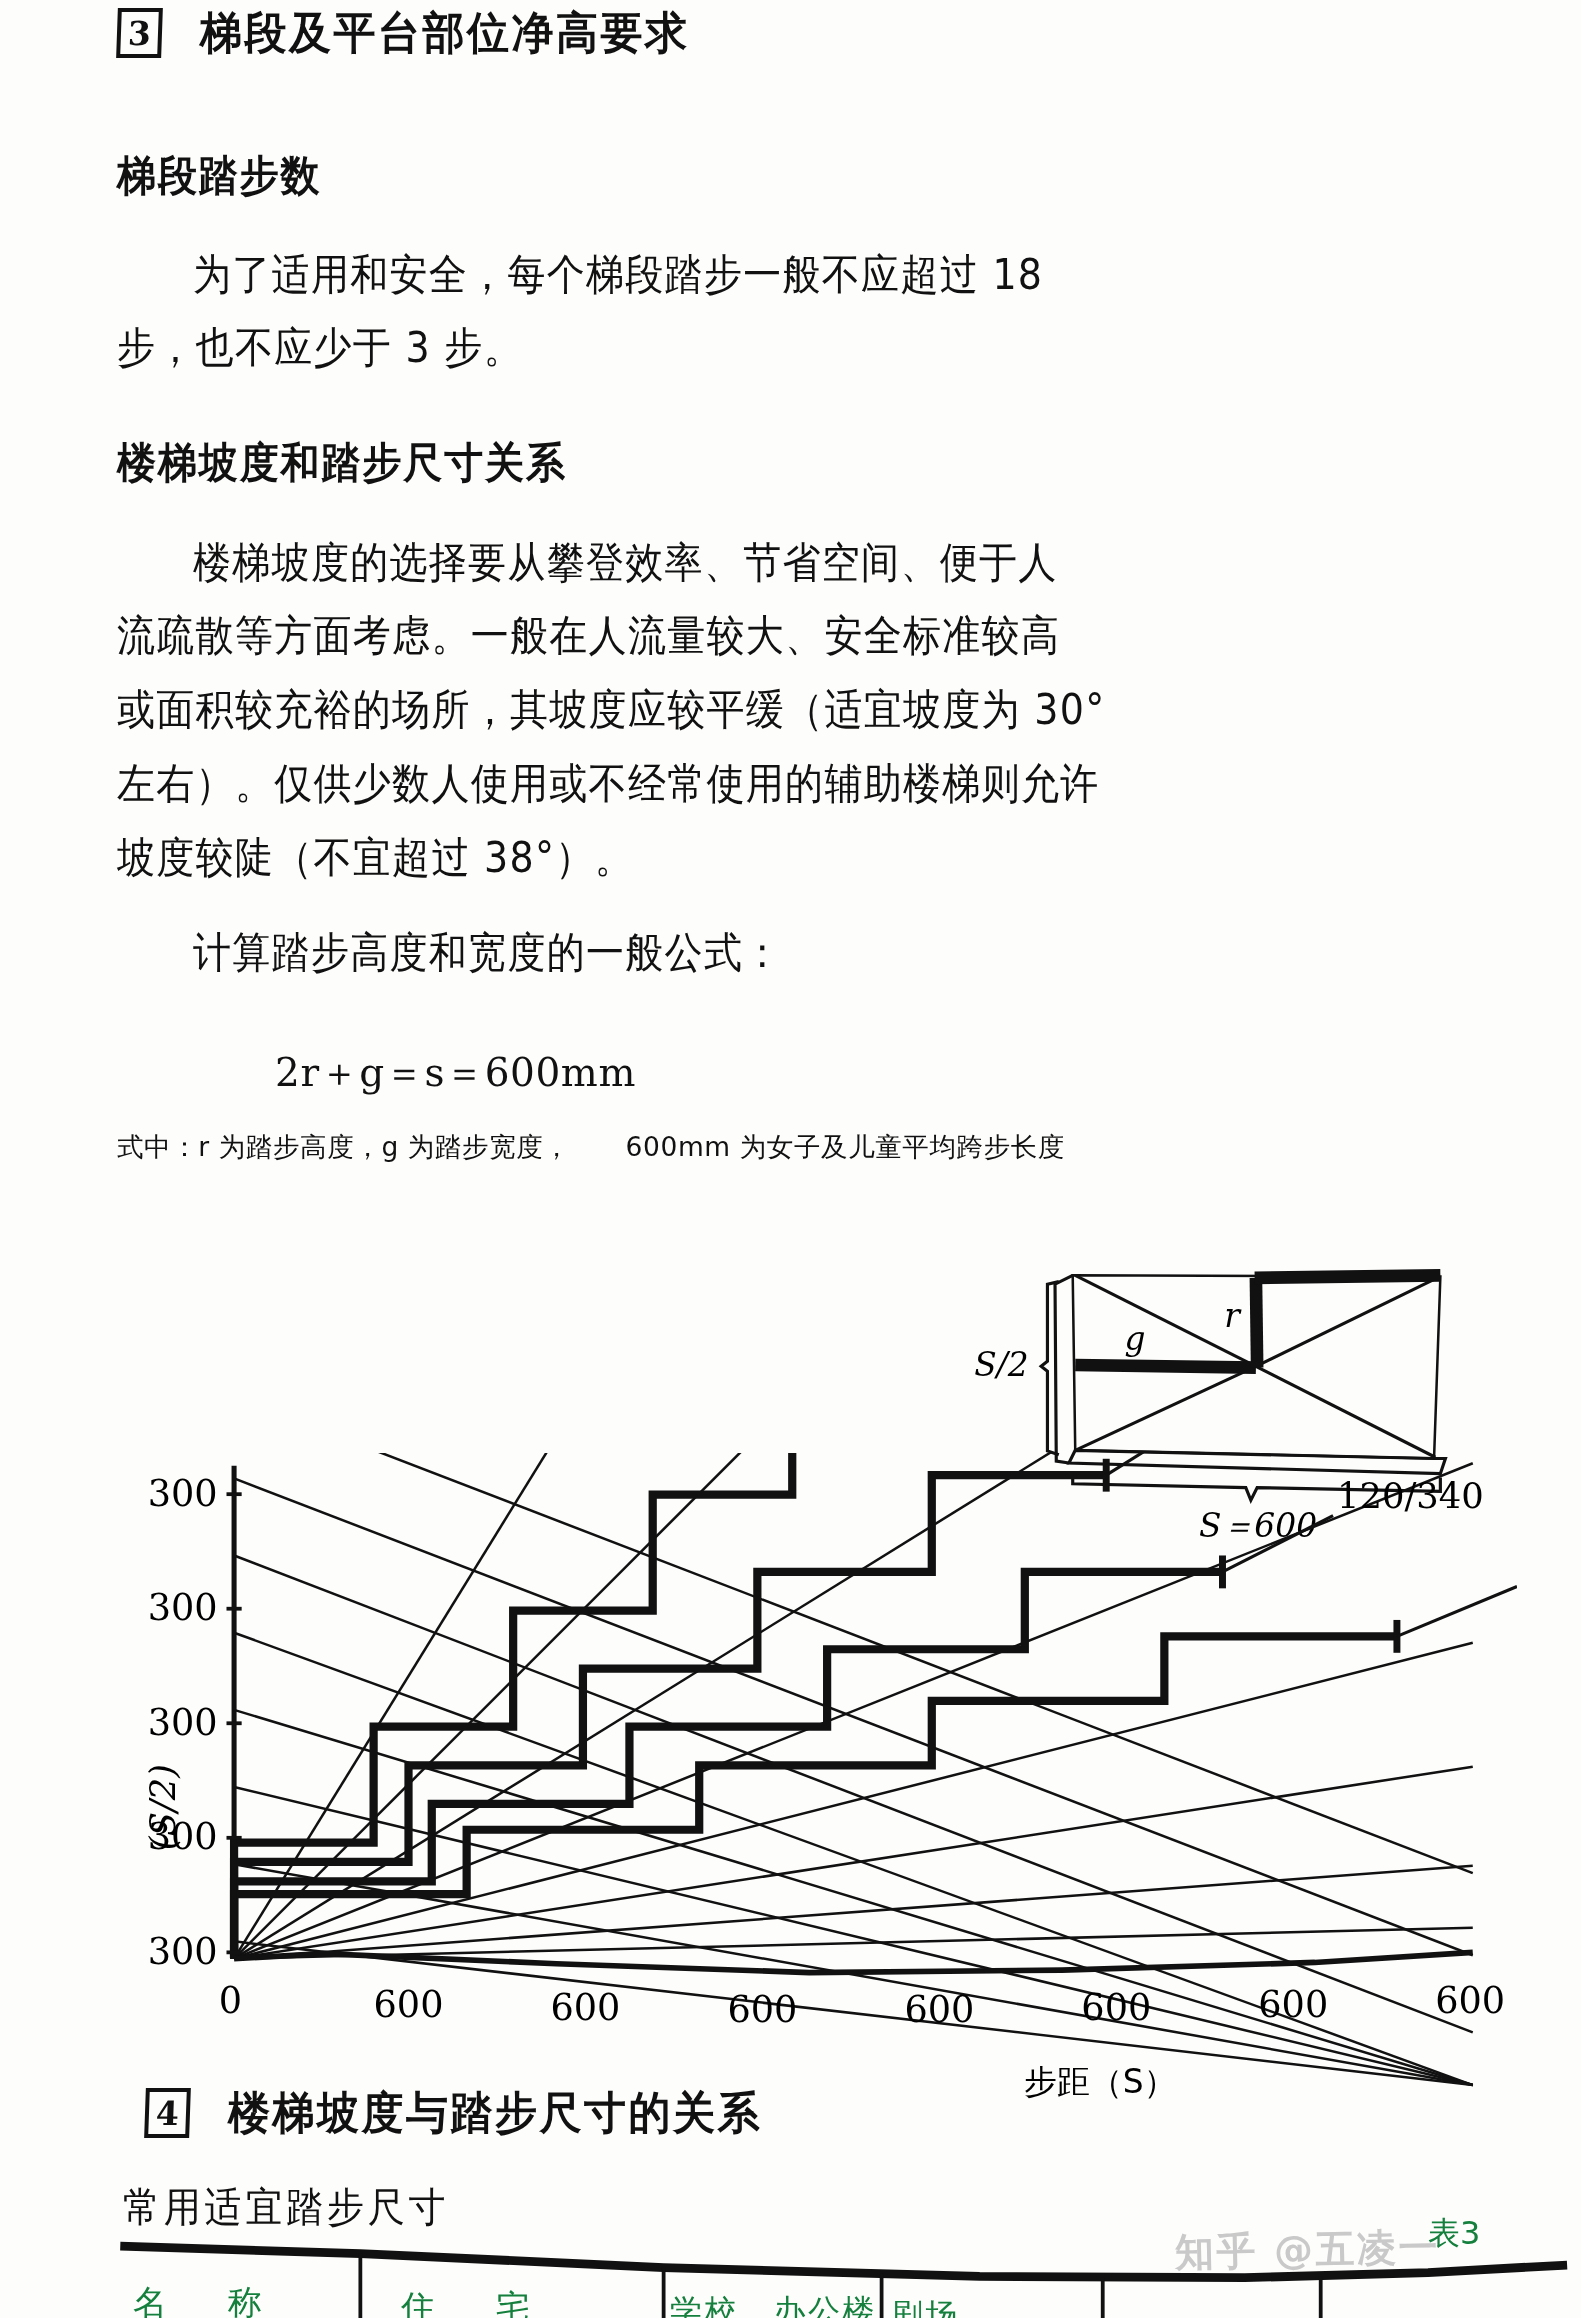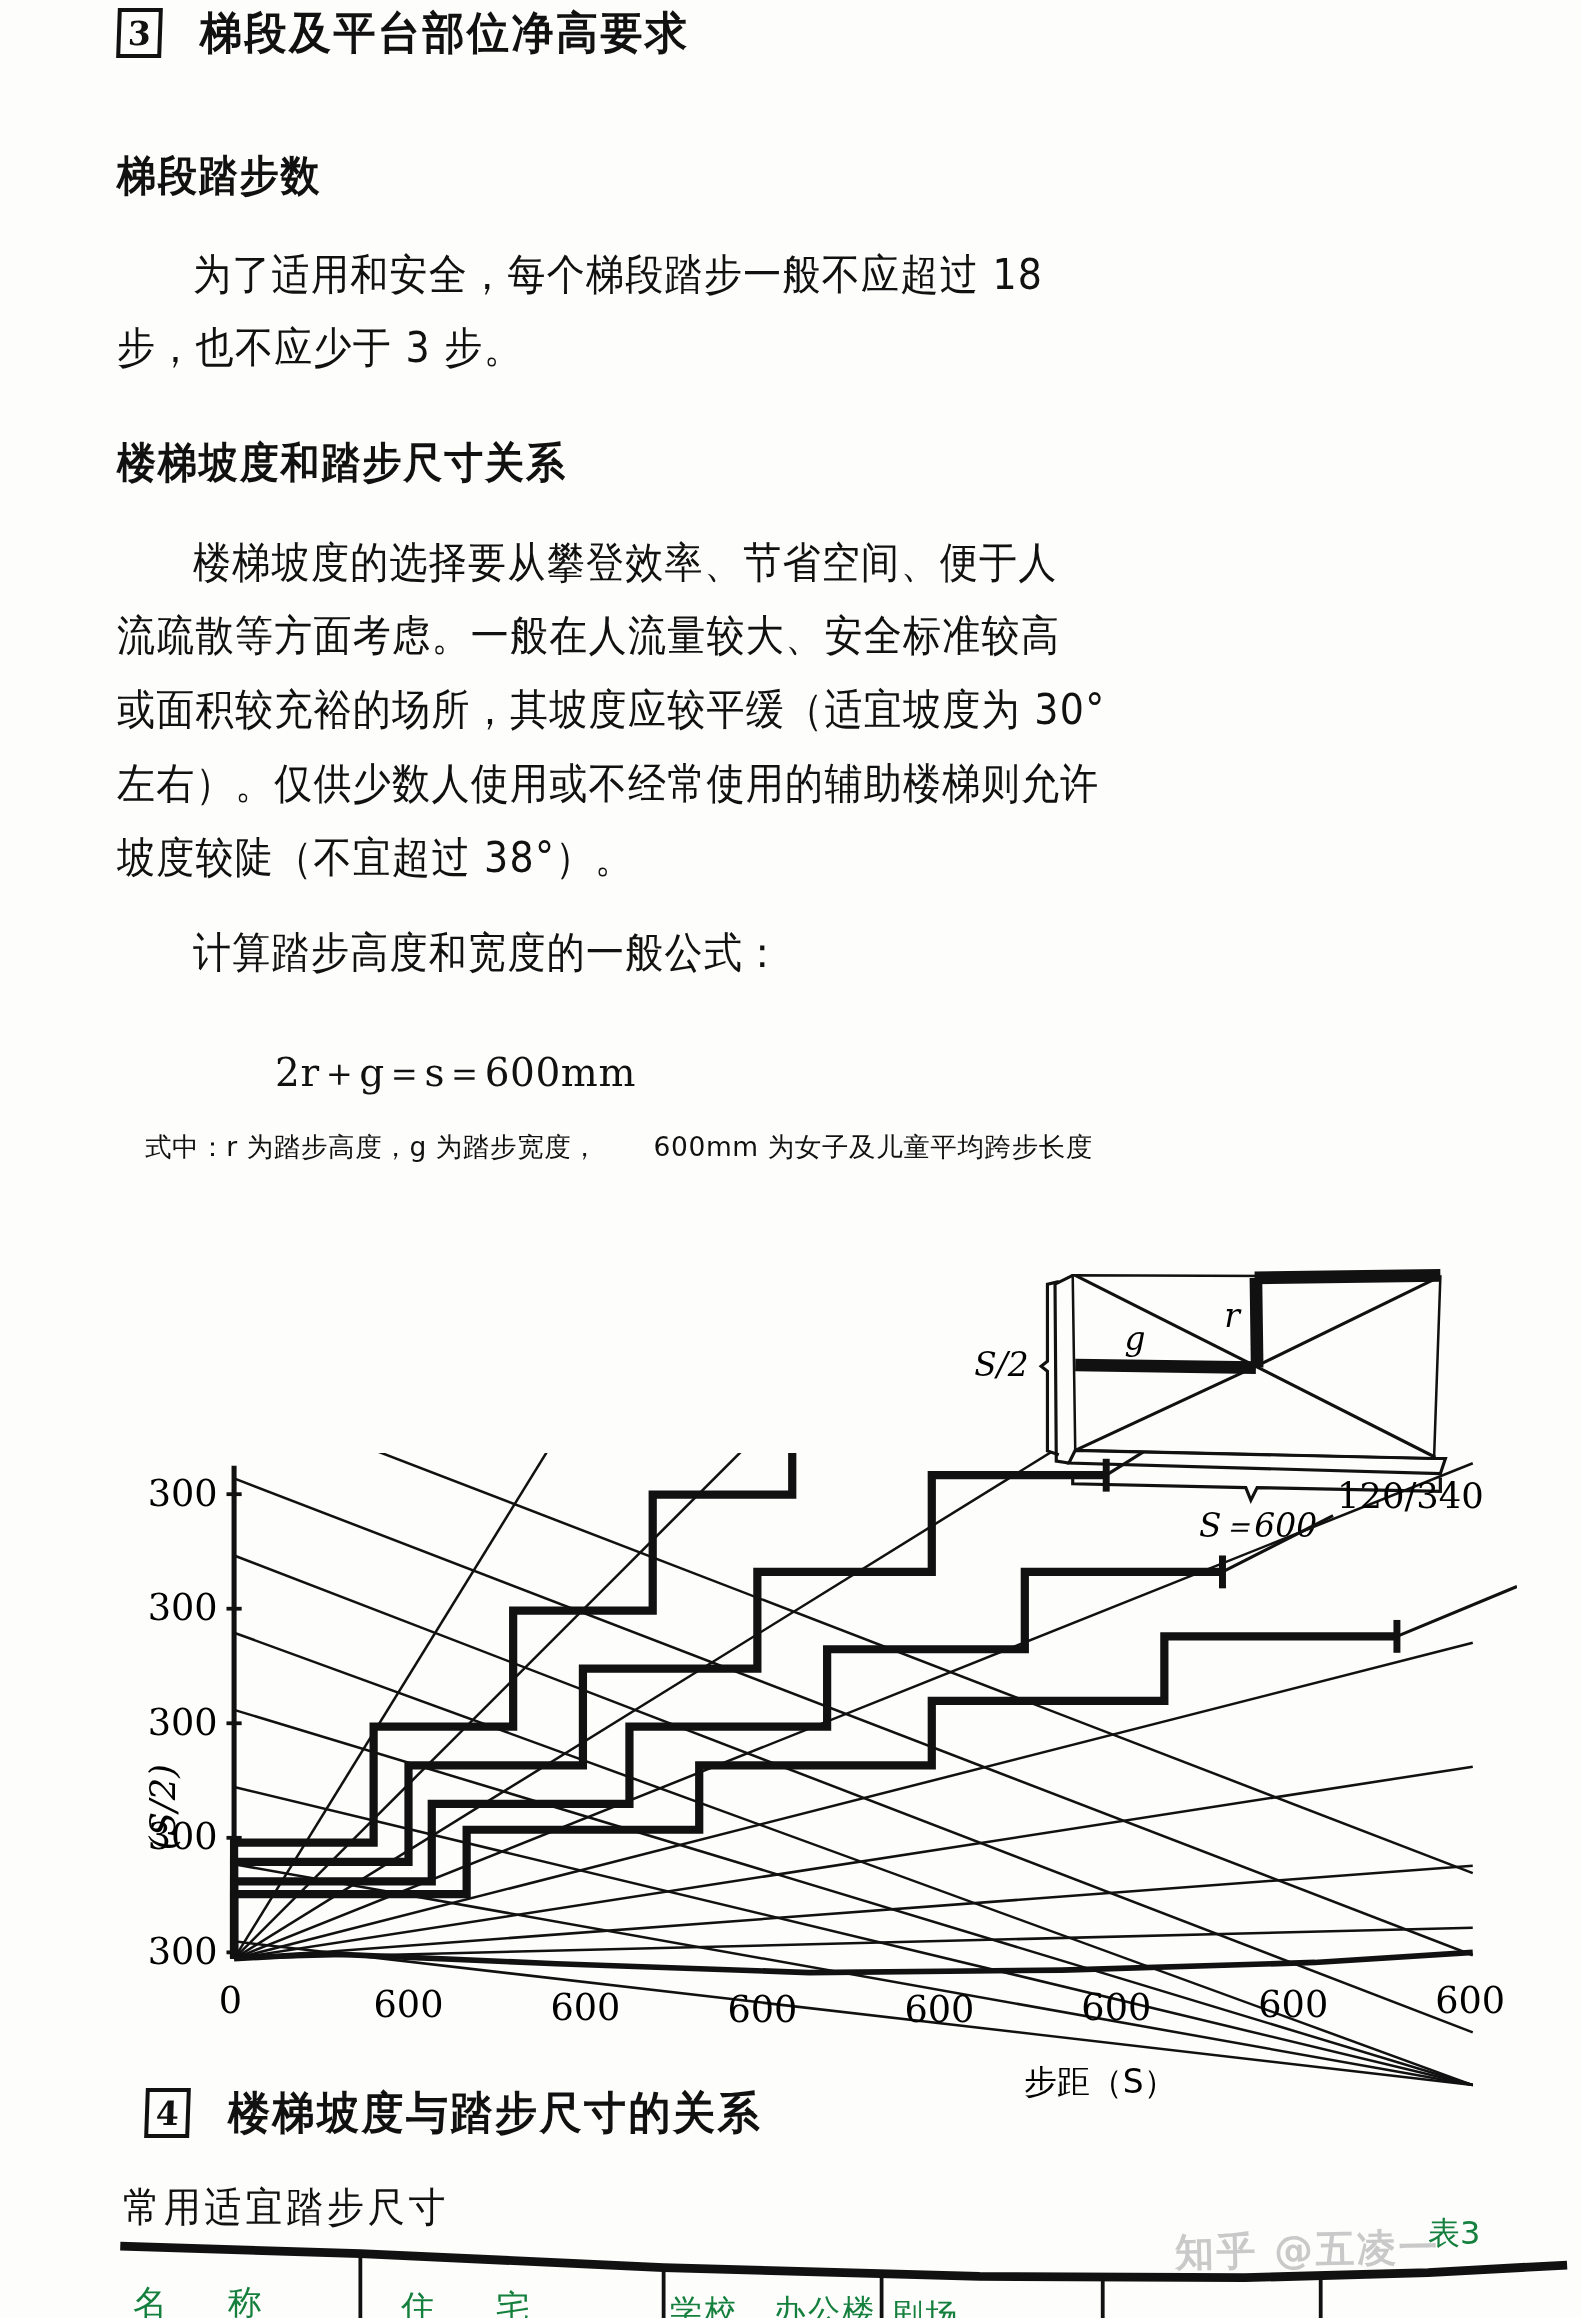--- a/index.html
+++ b/index.html
@@ -149,21 +149,21 @@
     <span class="ln">左右）。仅供少数人使用或不经常使用的辅助楼梯则允许</span>
     <span class="ln">坡度较陡（不宜超过 38°）。</span>
   </div>
 
   <div class="para" style="left:117px; top:915px;">
     <span class="ln indent">计算踏步高度和宽度的一般公式：</span>
   </div>
 
   <div class="formula" style="left:265px; top:1046px;">2r＋g＝s＝600mm</div>
 
-  <div class="note" style="left:117px; top:1125px;margin-left:28px;">
+  <div class="note" style="left:117px; top:1125px;">
     <span class="ln">式中：r 为踏步高度，g 为踏步宽度，</span>
     <span class="ln" style="padding-left:46px;">600mm 为女子及儿童平均跨步长度</span>
   </div>
 
   <svg id="step-svg" style="left:935px; top:1226px;" width="518" height="316" viewBox="0 0 820 500">
 
     <polygon points="218,78 222,355 790,368 800,80" fill="none" stroke="#111" stroke-width="4"></polygon>
 
     <path d="M222,355 L212,375 L800,392 L808,368 L790,368 L222,355 Z" fill="none" stroke="#111" stroke-width="5"></path>
 

